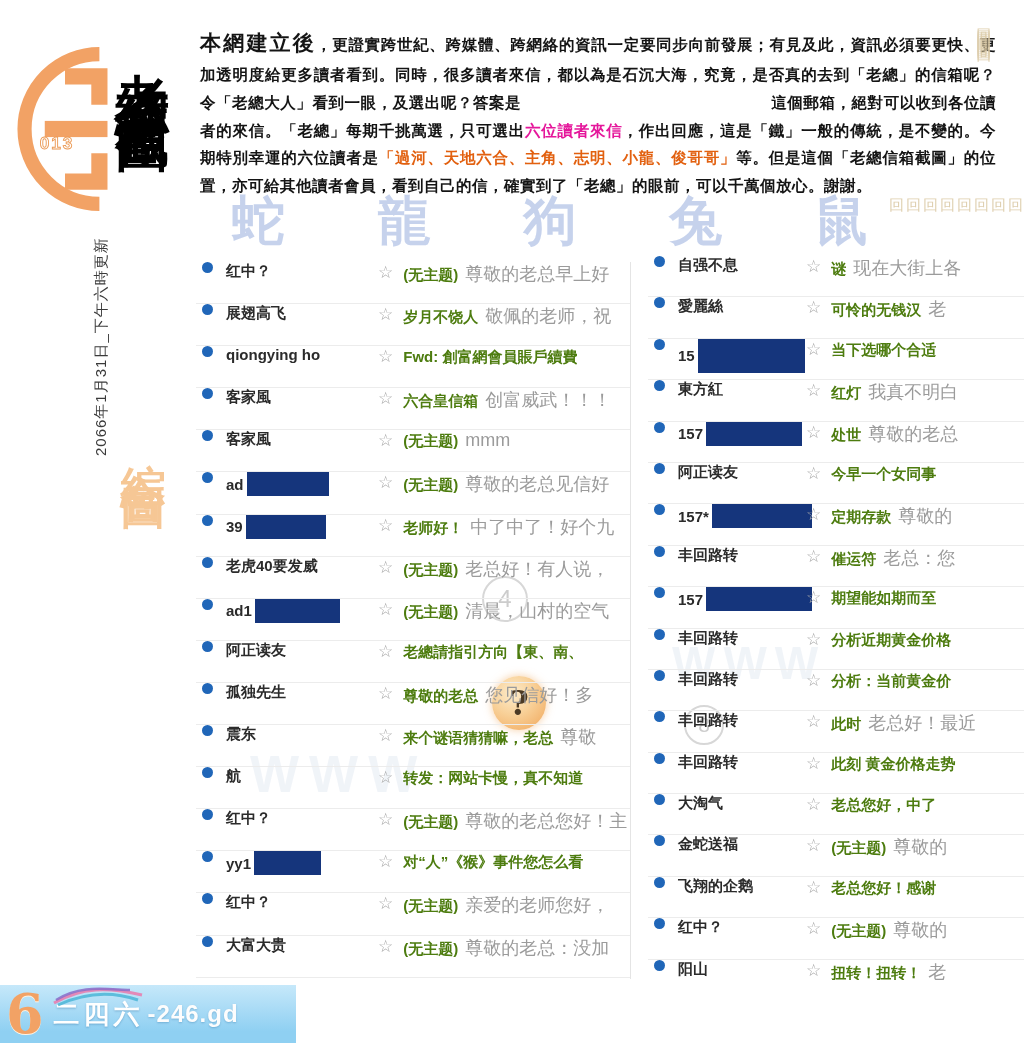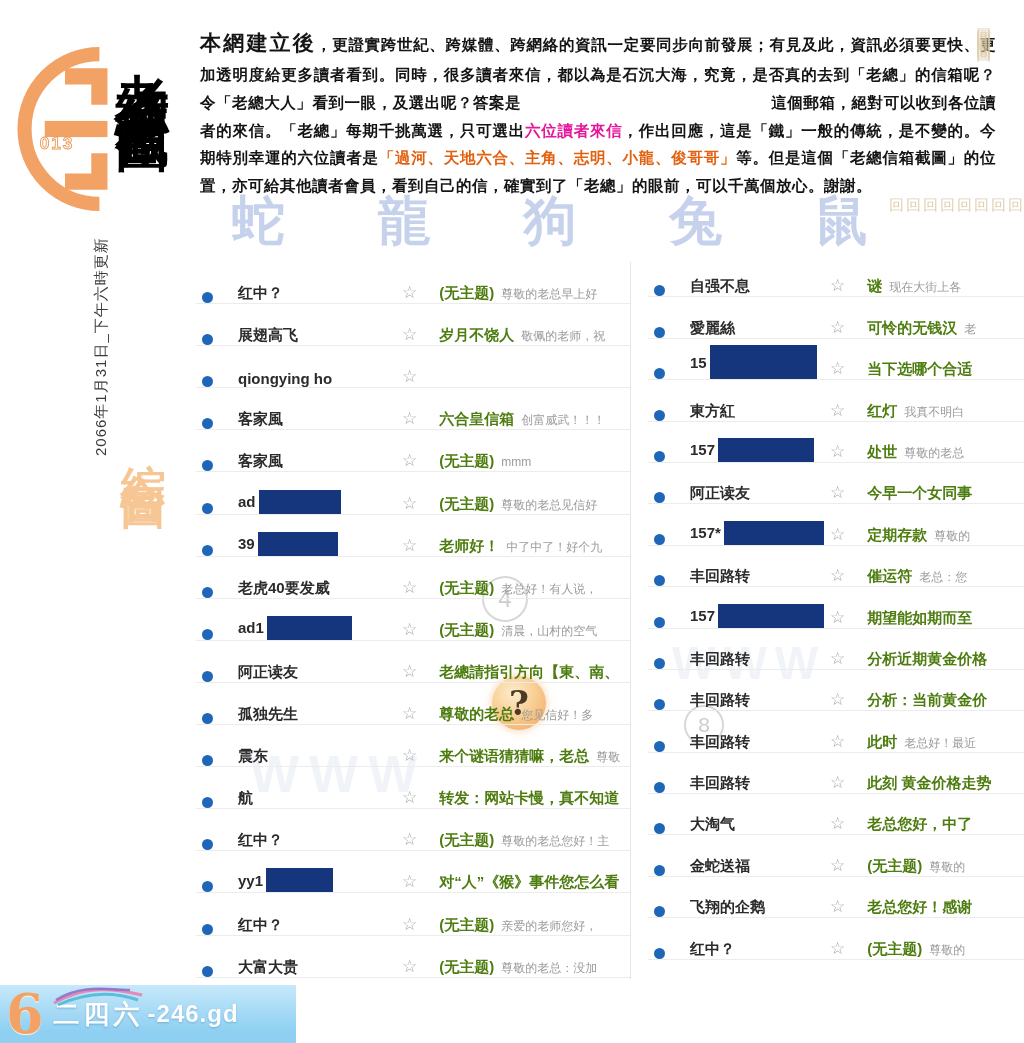--- a/index.html
+++ b/index.html
@@ -42,32 +42,32 @@
   .circle-8{left:684px;top:705px;width:36px;height:36px;font-size:21px;}
   .question-badge{position:absolute;left:492px;top:676px;width:54px;height:54px;border-radius:50%;
       background:radial-gradient(circle at 38% 32%,#fdeccb 0%,#f8cf96 45%,#f0a558 100%);
       box-shadow:0 0 8px rgba(240,165,88,.55);display:flex;align-items:center;justify-content:center;
       font-weight:900;font-size:34px;color:#4c3a24;font-family:"DejaVu Serif",serif;}
 
   
   .mail-col{position:absolute;}
   #mail-left{left:196px;top:262px;width:434px;height:717px;border-right:1px solid #e4e4e4;overflow:hidden;}
   #mail-right{left:648px;top:256px;width:376px;height:724px;overflow:hidden;}
-  .mail-row{display:flex;align-items:flex-end;border-bottom:1px solid #ececec;padding-left:6px;box-sizing:border-box;gap:12px;}
+  .mail-row{display:flex;align-items:flex-start;border-bottom:1px solid #ececec;padding-left:6px;box-sizing:border-box;}
   #mail-left .mail-row{height:42.1px;}
   #mail-right .mail-row{height:41.4px;}
   .bullet{width:11px;height:11px;border-radius:50%;background:var(--bullet-blue,#2066b8);margin-right:13px;flex:none;}
   .sender{font-weight:bold;color:#2b2b2b;font-size:15px;white-space:nowrap;display:flex;align-items:center;flex:none;}
   #mail-left .sender{width:152px;}
   #mail-right .sender{width:128px;}
   .redact{display:inline-block;background:var(--redaction-navy,#15357c);height:24px;margin-left:3px;flex:none;}
   .star{color:var(--star-gray,#a9a9a9);font-size:17px;margin-right:10px;flex:none;}
   .subject{white-space:nowrap;overflow:hidden;flex:1;font-size:15px;}
   .subj-main{font-weight:bold;color:#4d7c0f;}
-  .preview{color:#9b9b9b;margin-left:7px;font-size:12px;font-weight:normal;}
+  .preview{color:#9b9b9b;margin-left:7px;font-size:18px;font-weight:normal;}
 
   
   .footer-banner{position:absolute;left:0;top:985px;width:296px;height:58px;
       background:linear-gradient(180deg,#c6e8fa 0%,var(--banner-blue,#8fd0f2) 80%);
       display:flex;align-items:center;padding-left:6px;box-sizing:border-box;}
   .footer-six{font-family:"DejaVu Serif",serif;font-weight:900;font-size:54px;line-height:1;
       color:var(--accent-orange,#f49d52);text-shadow:0 1px 0 #fff3e2;}
   .footer-streaks{position:absolute;left:52px;top:0px;}
   .footer-brand{font-family:"DejaVu Serif",serif;font-weight:900;font-size:26px;color:#fff;margin-left:10px;
       letter-spacing:4px;text-shadow:0 1px 2px rgba(0,70,130,.3);}
@@ -139,20 +139,23 @@
       <span class="subj-main">岁月不饶人</span><span class="preview">敬佩的老师，祝</span>
     </span>
   </div>
       <div class="mail-row">
     <span class="bullet"></span>
     <span class="sender">
       <span class="sender-text">qiongying ho</span>
 
     </span>
     <span class="star">☆</span>
+    <span class="subject">
+      <span class="subj-main">Fwd: 創富網會員賬戶續費</span><span class="preview"></span>
+    </span>
   </div>
       <div class="mail-row">
     <span class="bullet"></span>
     <span class="sender">
       <span class="sender-text">客家風</span>
 
     </span>
     <span class="star">☆</span>
     <span class="subject">
       <span class="subj-main">六合皇信箱</span><span class="preview">创富威武！！！</span>

